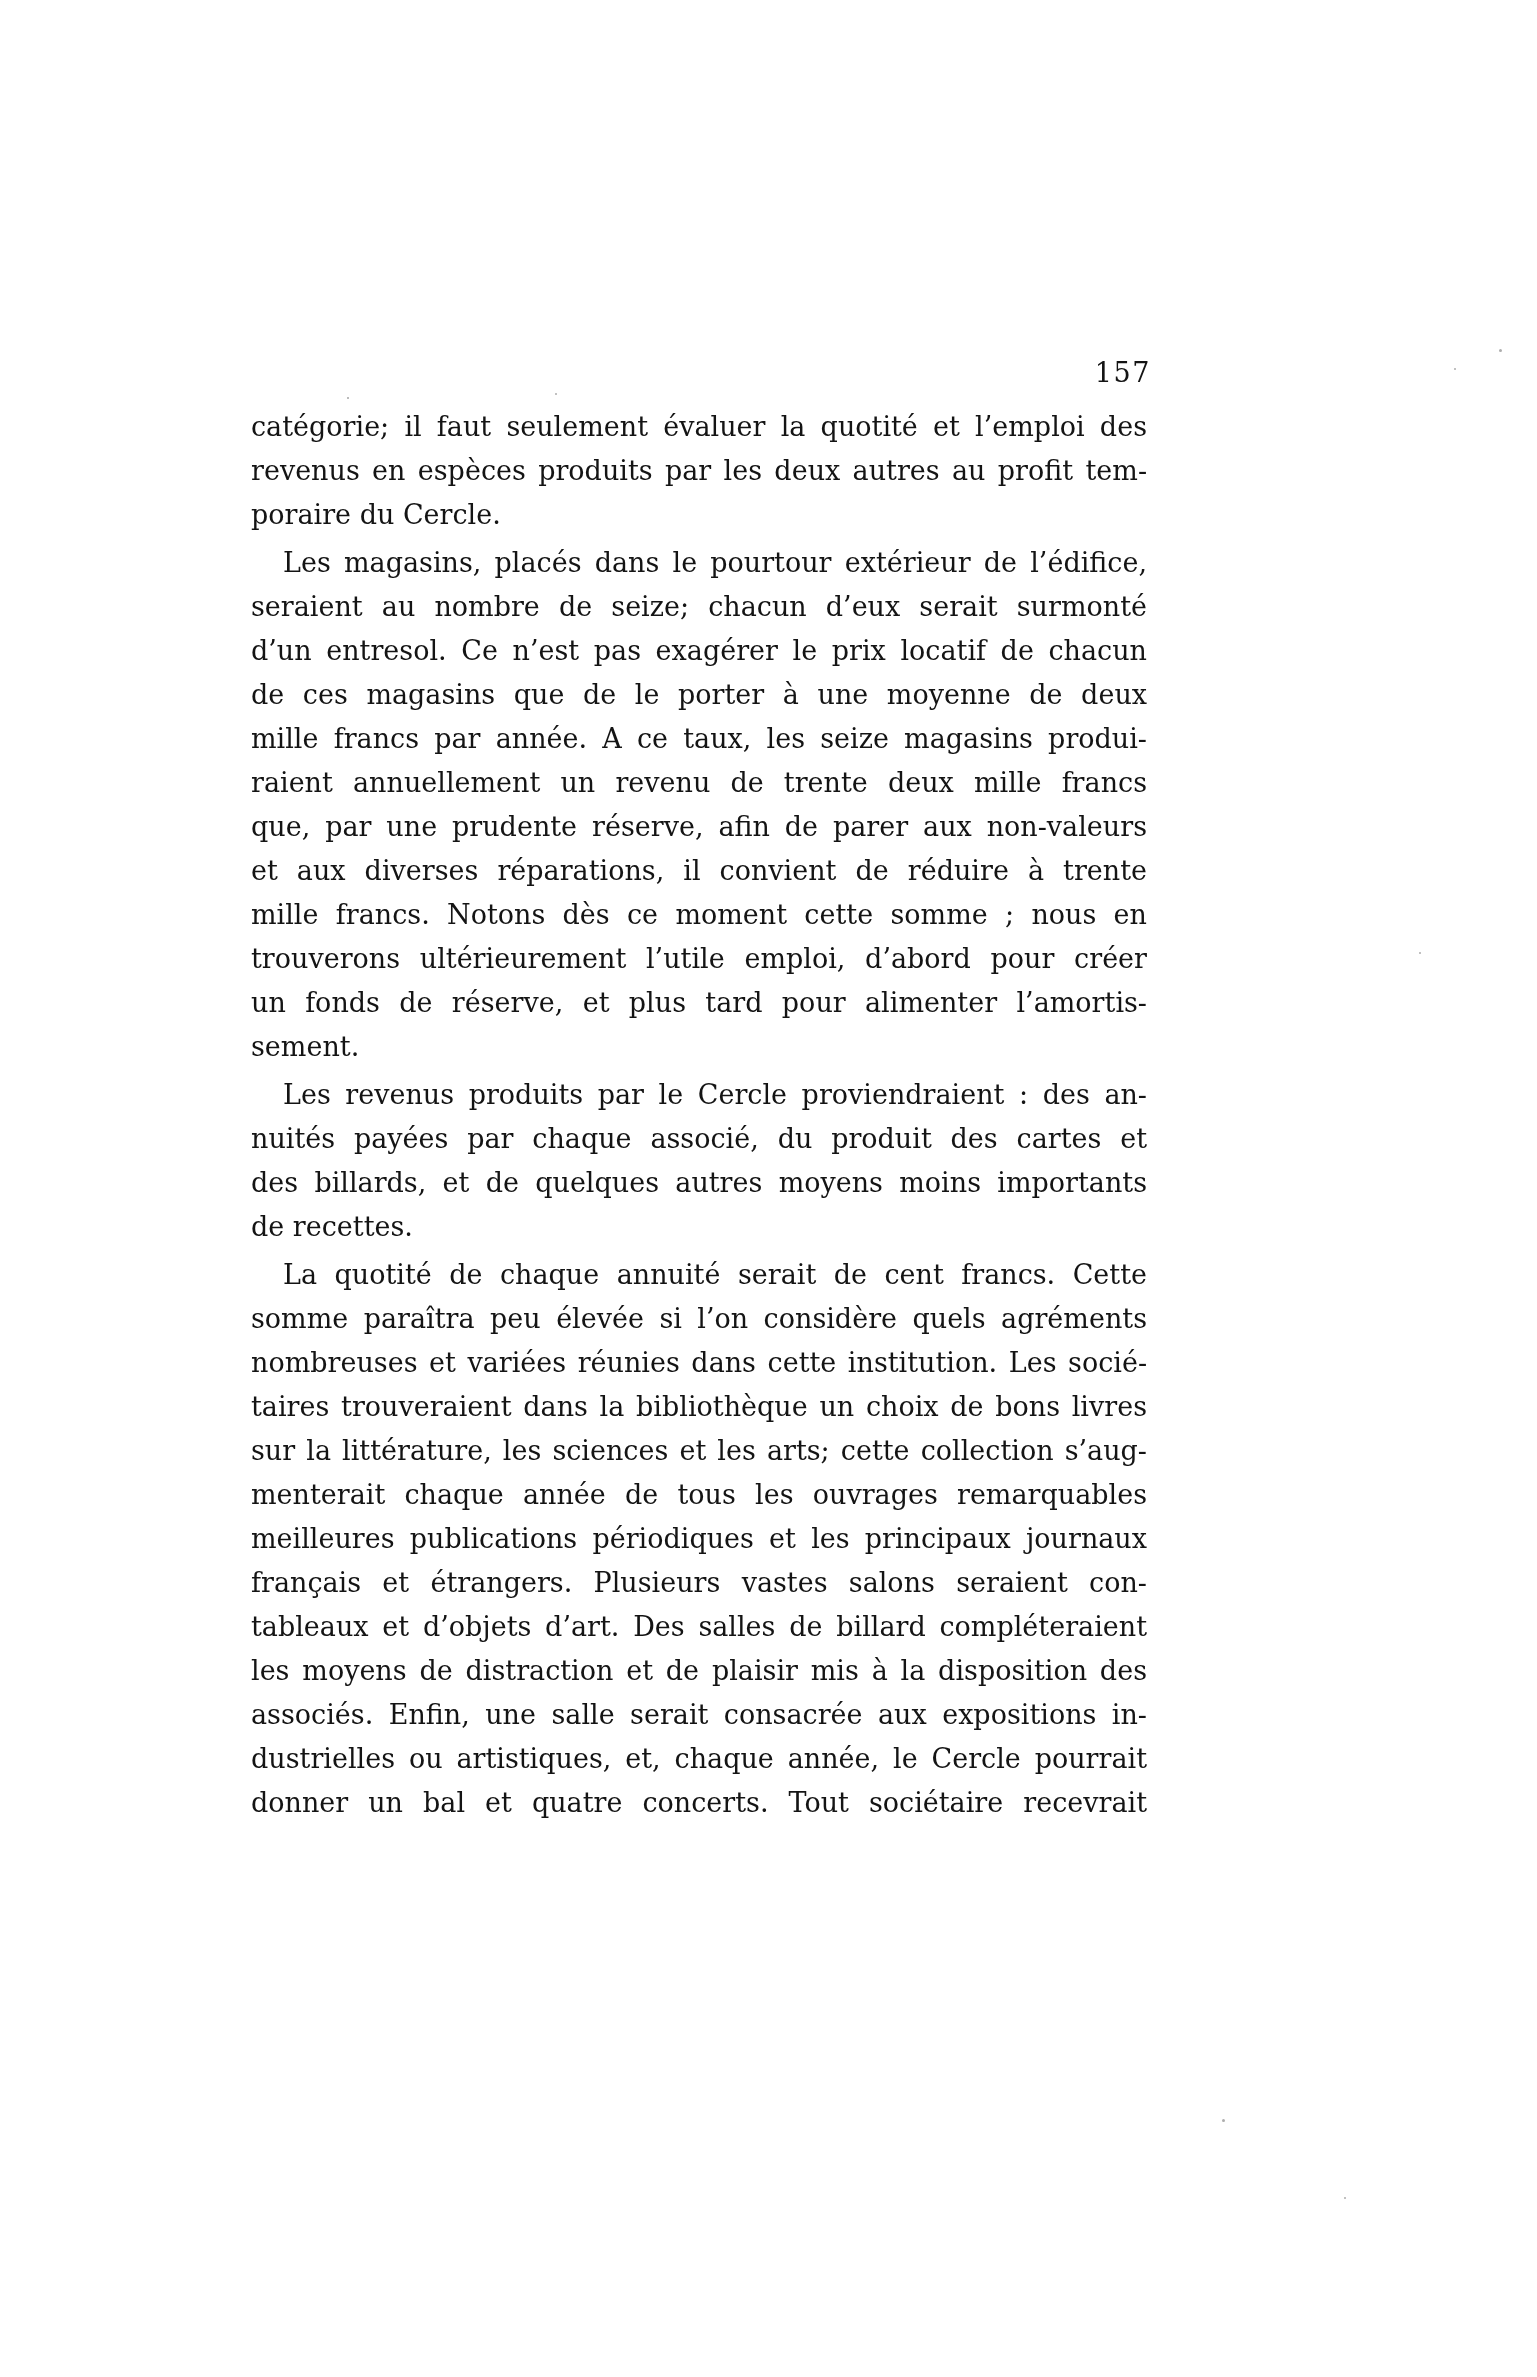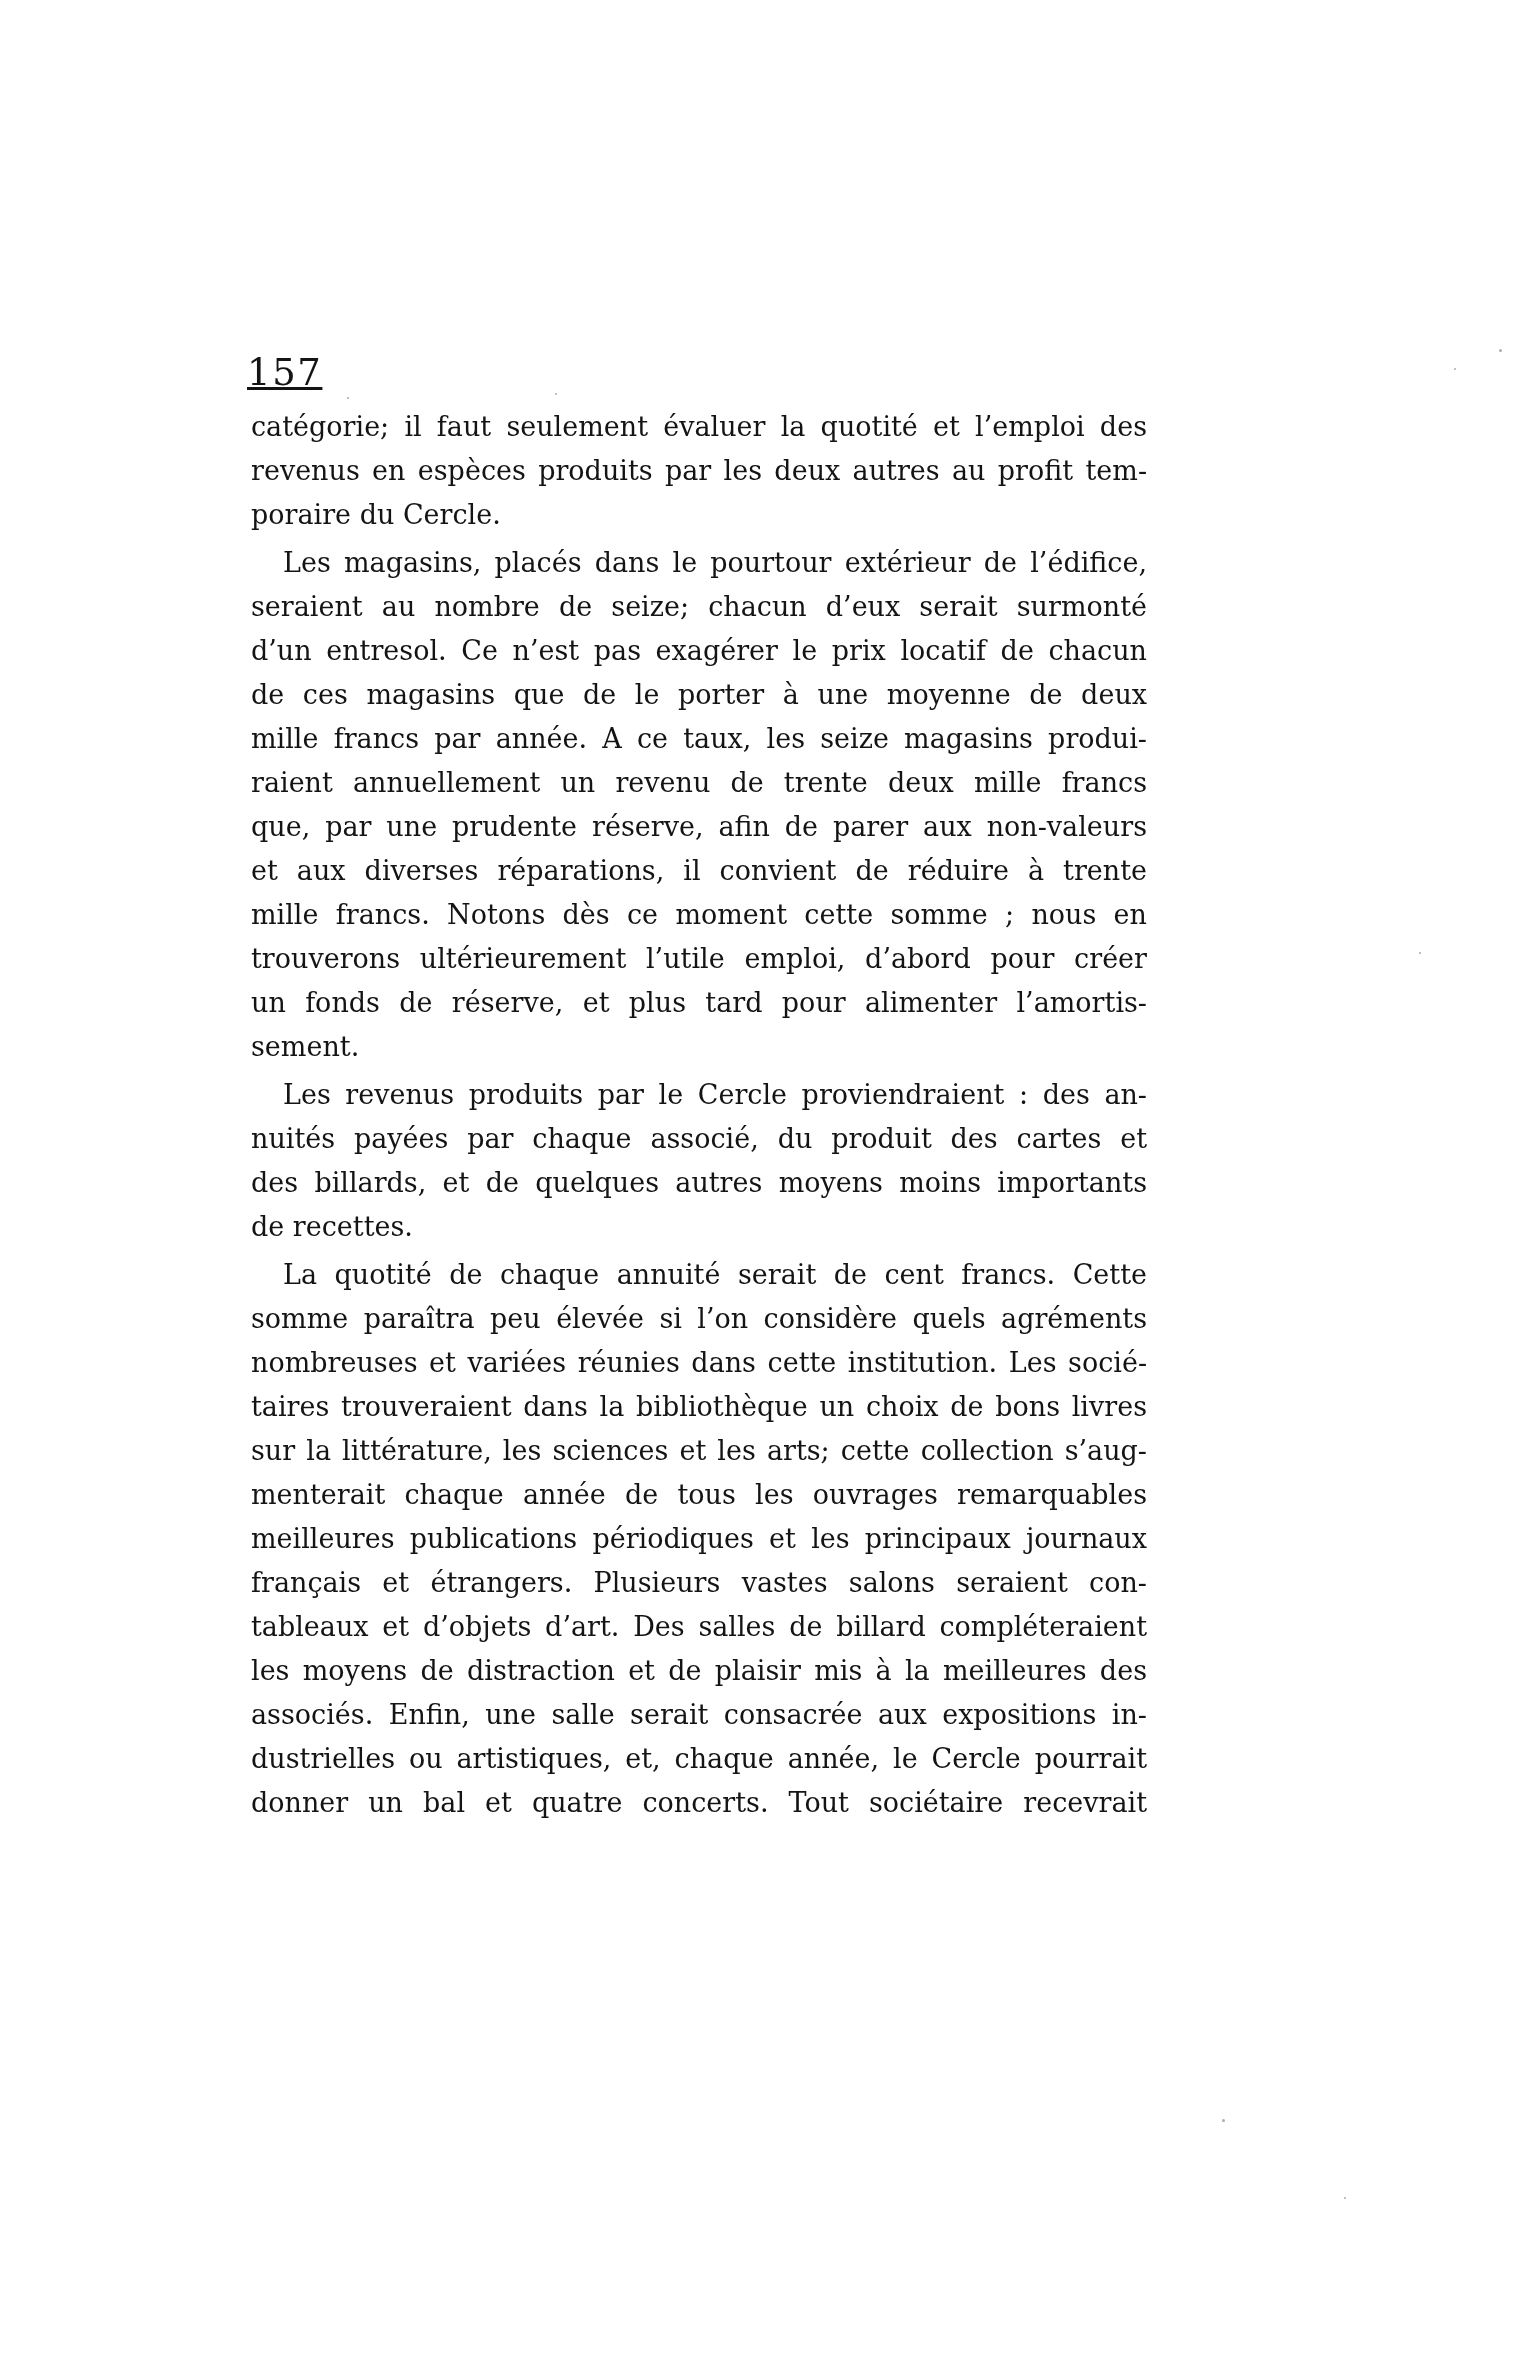--- a/index.html
+++ b/index.html
@@ -14,25 +14,24 @@
     background: var(--paper, #ffffff);
     font-family: "DejaVu Serif", "Liberation Serif", serif;
     color: var(--ink, #141414);
     overflow: hidden;
   }
   .page-number {
     position: absolute;
     top: 358px;
     left: 247px;
     width: 904px;
-    text-align: left;
-    font-size: 37px;
+    text-align: right;
+    font-size: 27px;
     line-height: 29px;
     letter-spacing: 1.6px;
-    text-decoration: underline;
   }
   .text-block {
     position: absolute;
     top: 401px;
     left: 247px;
     width: 904px;
   }
   .paragraph { margin: 4px; padding: 0; }
   .line {
     height: 44px;
@@ -88,21 +87,21 @@
       <div class="paragraph">
         <div class="line indent">La quotité de chaque annuité serait de cent francs. Cette</div>
         <div class="line">somme paraîtra peu élevée si l’on considère quels agréments</div>
         <div class="line">nombreuses et variées réunies dans cette institution. Les socié-</div>
         <div class="line">taires trouveraient dans la bibliothèque un choix de bons livres</div>
         <div class="line">sur la littérature, les sciences et les arts; cette collection s’aug-</div>
         <div class="line">menterait chaque année de tous les ouvrages remarquables</div>
         <div class="line">meilleures publications périodiques et les principaux journaux</div>
         <div class="line">français et étrangers. Plusieurs vastes salons seraient con-</div>
         <div class="line">tableaux et d’objets d’art. Des salles de billard compléteraient</div>
-        <div class="line">les moyens de distraction et de plaisir mis à la meilleures des</div>
+        <div class="line">les moyens de distraction et de plaisir mis à la disposition des</div>
         <div class="line">associés. Enfin, une salle serait consacrée aux expositions in-</div>
         <div class="line">dustrielles ou artistiques, et, chaque année, le Cercle pourrait</div>
         <div class="line">donner un bal et quatre concerts. Tout sociétaire recevrait</div>
       </div>
     </div>
 
   <div class="speck" style="left:1499px;top:349px;width:3.2px;height:3.2px;"></div>
   <div class="speck" style="left:1454px;top:368px;width:2.4px;height:2.4px;"></div>
   <div class="speck" style="left:1419px;top:952px;width:2.4px;height:2.4px;"></div>
   <div class="speck" style="left:1222px;top:2119px;width:3.2px;height:3.2px;"></div>

